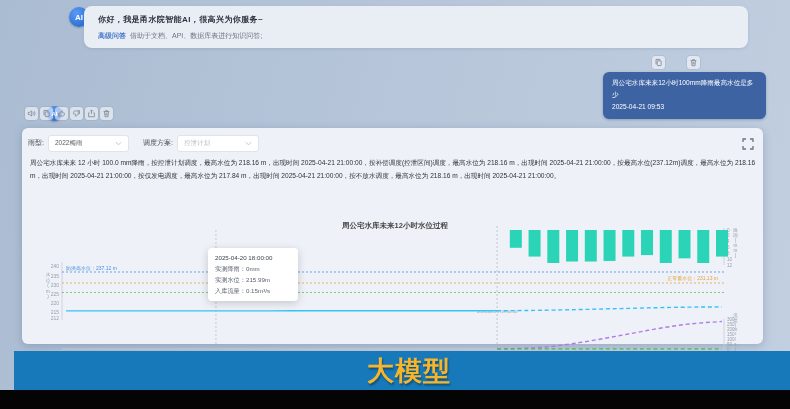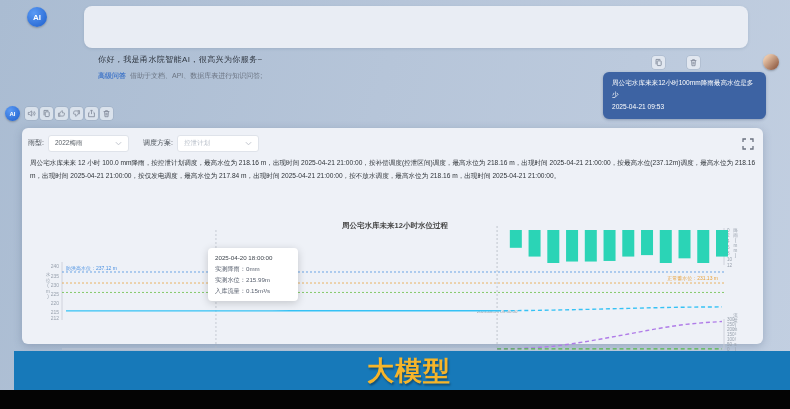--- a/index.html
+++ b/index.html
@@ -1,28 +1,28 @@
 <!DOCTYPE html>
 <html><head>
 <meta charset="utf-8">
 <style>
   html,body{margin:0;padding:0;}
   #screen{position:relative;width:790px;height:409px;overflow:hidden;
     background:linear-gradient(105deg,#aabcd2 0%,#b6c5d9 45%,#c2cfe1 100%);
     font-family:"Liberation Sans",sans-serif;}
   .abs{position:absolute;}
   
-  .avatar{border-radius:50%;box-shadow:0 1px 2px rgba(0,0,0,.25);}
+  .avatar{border-radius:50%;box-shadow:0 1px 2px rgba(0,0,0,.25);margin-left:42px;}
   .ai-av{background:radial-gradient(circle at 35% 30%,#5a9af5,#1d5ecb);color:#fff;
     display:flex;align-items:center;justify-content:center;font-weight:bold;}
   .user-av{background:linear-gradient(135deg,#e9c6a9 20%,#9a6850 80%);}
   
   .bubble-ai{background:#e9edf4;border-radius:8px;box-sizing:border-box;padding:8px 14px;
     box-shadow:0 1px 3px rgba(80,100,130,.18);}
-  .greet-title{font-size:8px;font-weight:normal;color:#2f3640;letter-spacing:.4px;margin-top:40px;}
+  .greet-title{font-size:8px;font-weight:bold;color:#2f3640;letter-spacing:.4px;}
   .greet-sub{margin-top:6px;font-size:7px;}
   .tag{color:#4a7cc9;font-weight:600;margin-right:4px;}
   .tag-desc{color:#6b7482;}
   .bubble-user{background:#3d63a3;border-radius:6px;box-sizing:border-box;padding:5px 9px;
     color:#fff;font-size:6.6px;line-height:1.85;box-shadow:0 1px 3px rgba(30,50,90,.3);}
   
   .icon-box{width:13px;height:13px;border-radius:3px;background:rgba(255,255,255,.55);
     display:flex;align-items:center;justify-content:center;box-shadow:0 0 0 .5px rgba(120,135,155,.35);}
   .icon-box svg{display:block;}
   

